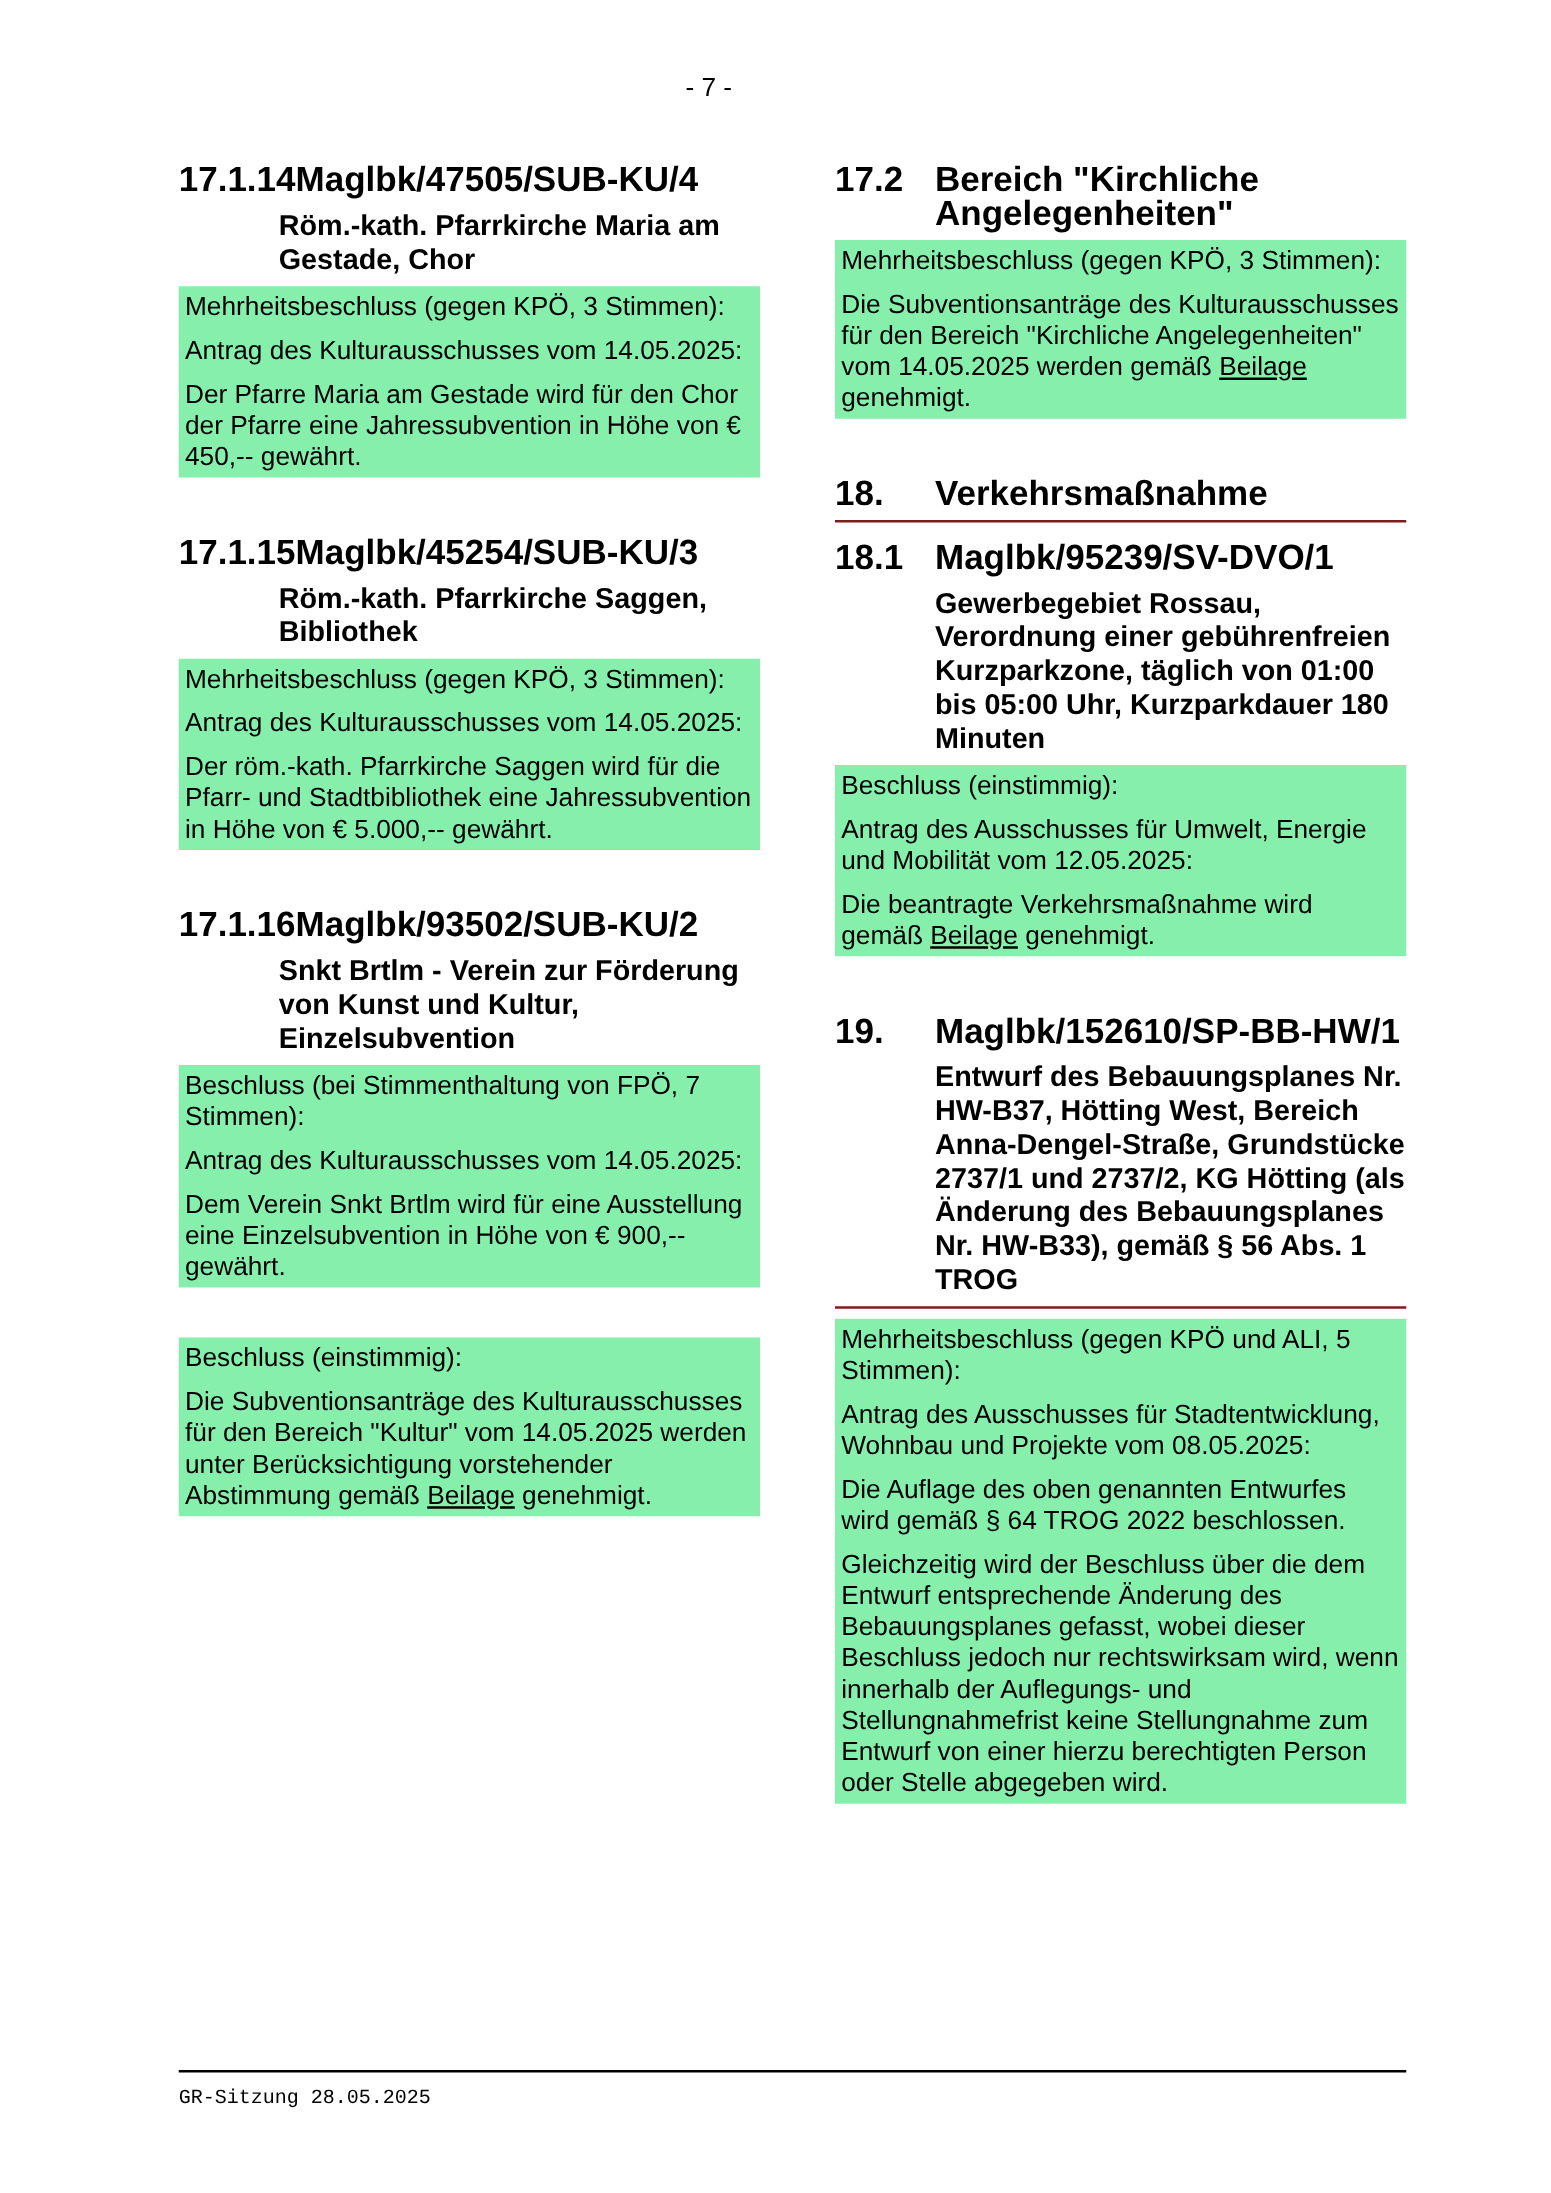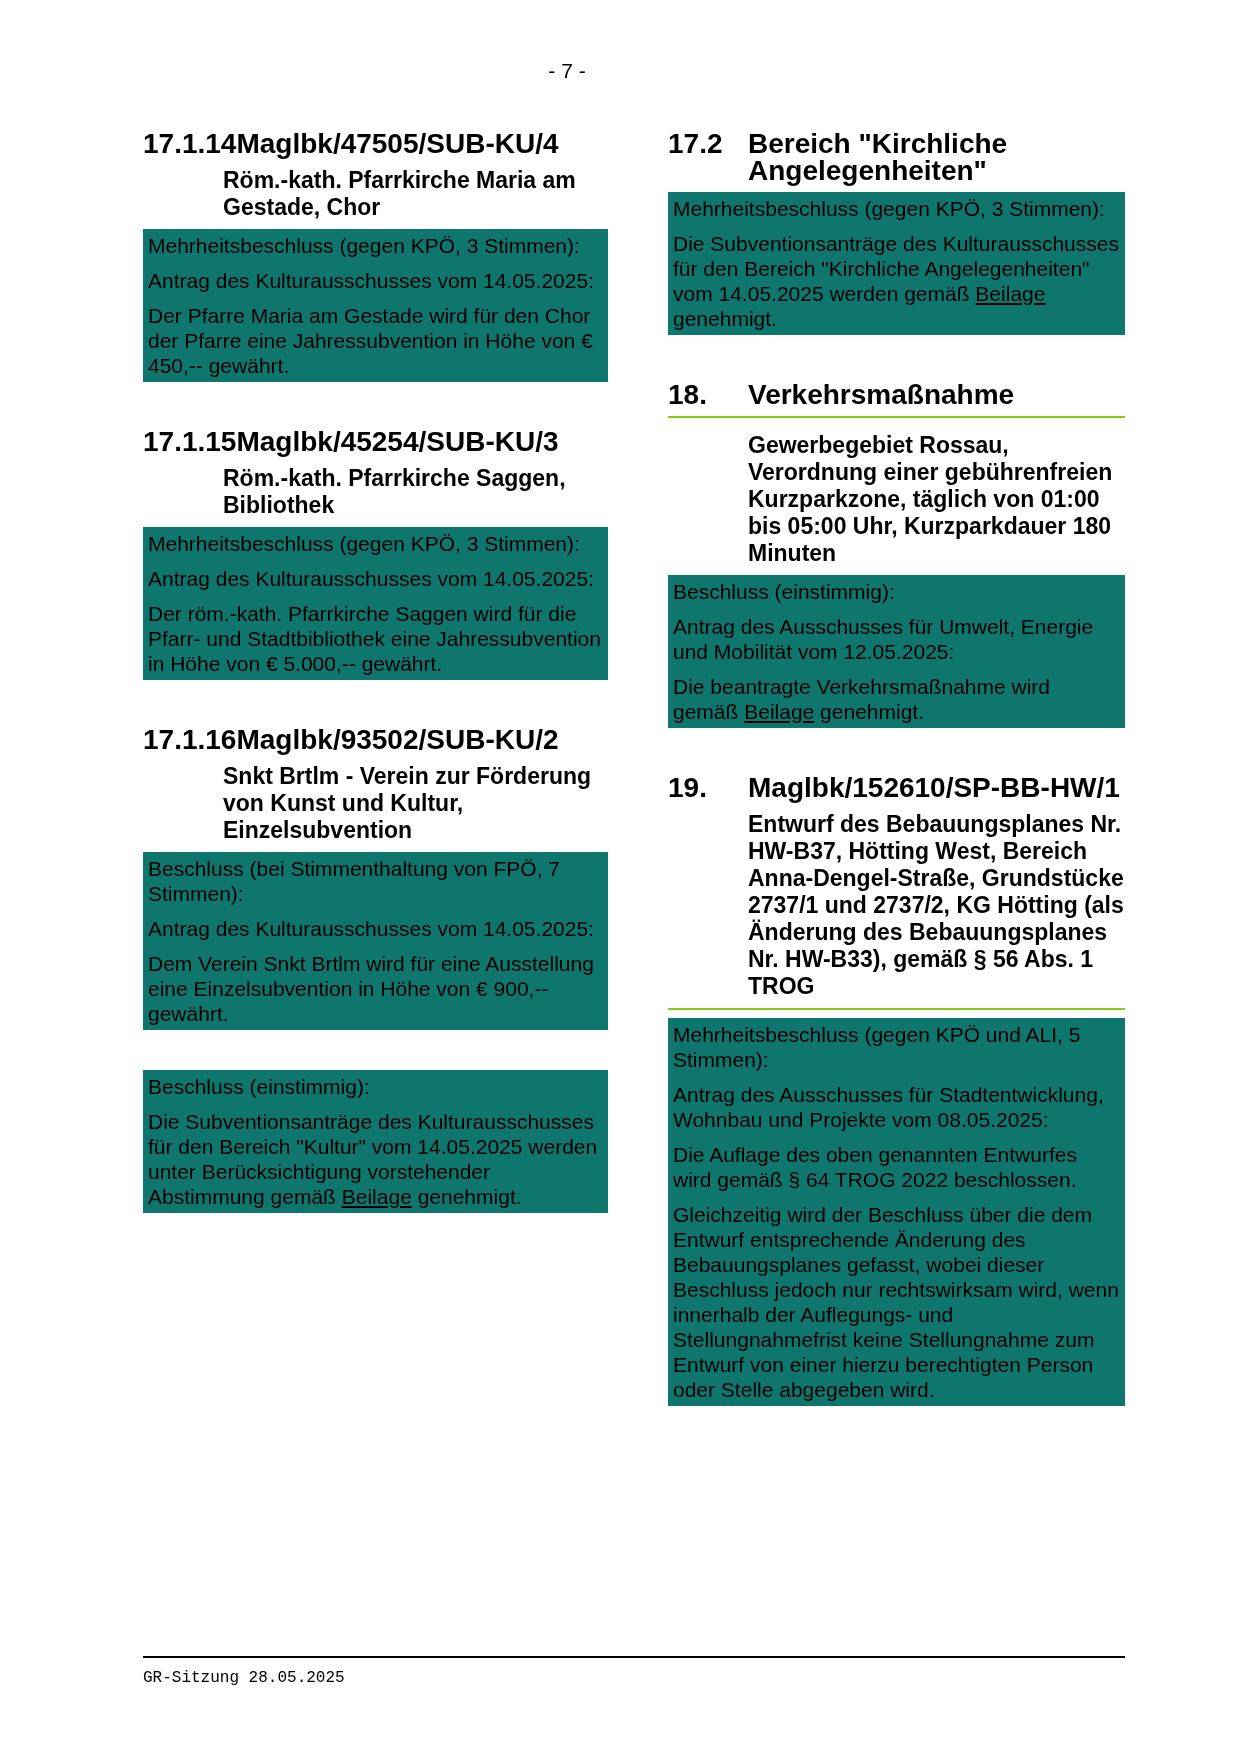--- a/index.html
+++ b/index.html
@@ -17,27 +17,27 @@
   }
   .col { position: absolute; top: 130px; }
   .col-left  { left: 143px; width: 465px; }
   .col-right { left: 668px; width: 457px; }
 
   .item, .section { margin-top: 46px; }
   .hrow { display: flex; font-weight: bold; font-size: 28px; line-height: 27px; }
   .num { flex: 0 0 80px; }
   .htext { flex: 1; }
   .title { margin-left: 80px; margin-top: 10px; font-weight: bold; font-size: 23px; line-height: 27px; }
-  .ruled { border-bottom: 2px solid #84cc16; padding-bottom: 8px; }
+  .ruled { border-bottom: 2px solid #7f1d1d; padding-bottom: 8px; }
   .section + .item { margin-top: 14px; }
   .col > :first-child { margin-top: 0; }
 
   .box {
     margin-top: 8px;
-    background: #0f766e;
+    background: #86efac;
     padding: 4px 5px;
     font-size: 21px; line-height: 25px;
   }
   .box + .box { margin-top: 40px; }
   .box p { margin: 0 0 10px 0; }
   .box p:last-child { margin-bottom: 0; }
   .u { text-decoration: underline; }
 
   .footer-rule {
     position: absolute; left: 143px; top: 1656px; width: 982px;
@@ -106,20 +106,24 @@
       <p>Mehrheitsbeschluss (gegen KPÖ, 3 Stimmen):</p>
       <p>Die Subventionsanträge des Kulturausschusses für den Bereich "Kirchliche Angelegenheiten" vom 14.05.2025 werden gemäß <span class="u">Beilage</span> genehmigt.</p>
     </div>
     <div class="section ruled">
       <div class="hrow">
         <span class="num">18.</span>
         <span class="htext">Verkehrsmaßnahme</span>
       </div>
     </div>
     <div class="item">
+      <div class="hrow">
+        <span class="num">18.1</span>
+        <span class="htext">Maglbk/95239/SV-DVO/1</span>
+      </div>
       <div class="title">Gewerbegebiet Rossau, Verordnung einer gebührenfreien Kurzparkzone, täglich von 01:00 bis 05:00 Uhr, Kurzparkdauer 180 Minuten</div>
     </div>
     <div class="box">
       <p>Beschluss (einstimmig):</p>
       <p>Antrag des Ausschusses für Umwelt, Energie und Mobilität vom 12.05.2025:</p>
       <p>Die beantragte Verkehrsmaßnahme wird gemäß <span class="u">Beilage</span> genehmigt.</p>
     </div>
     <div class="item ruled">
       <div class="hrow">
         <span class="num">19.</span>

